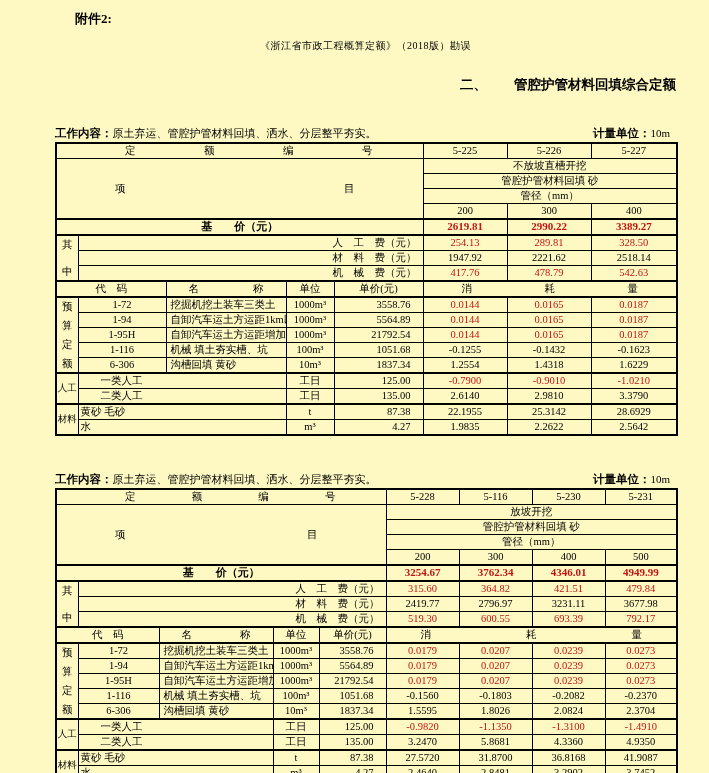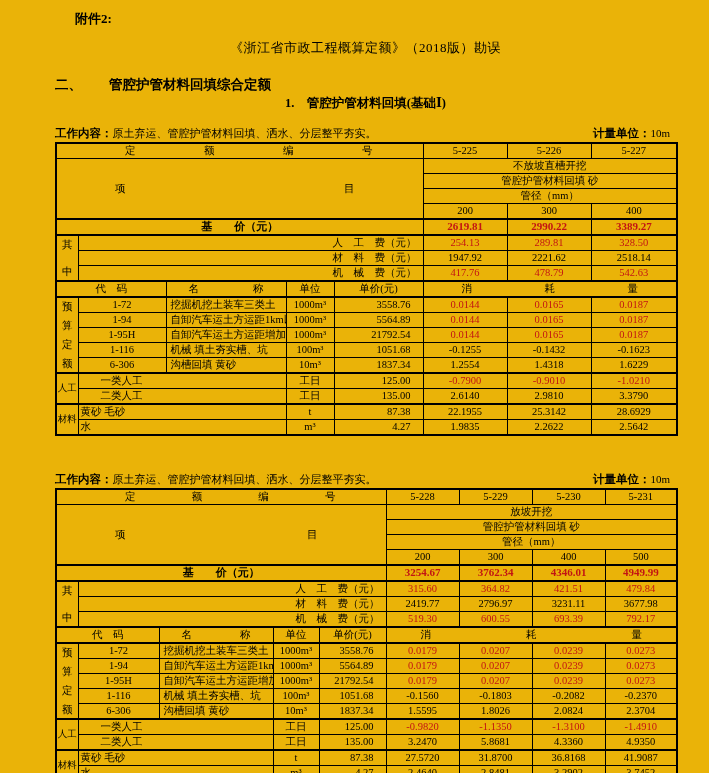--- a/index.html
+++ b/index.html
@@ -1,23 +1,23 @@
 <!DOCTYPE html>
 <html style="--red: #c21414;"><head>
 <meta charset="utf-8">
 <style>
   html,body{margin:0;padding:0;background:#ffffff;}
   .page{
-    position:relative;width:709px;height:773px;background:#eab308;
+    position:relative;width:709px;height:773px;background:#fef9c3;
     font-family:"Liberation Serif","DejaVu Serif",serif;color:#000;
     overflow:hidden;
   }
   .attachment{position:absolute;top:10px;left:75px;font-size:13px;font-weight:bold;}
-  .doc-title{position:absolute;top:39px;left:55px;width:621px;text-align:center;font-size:13px;letter-spacing:0.5px;}
-  .h1{position:absolute;top:76px;left:55px;width:621px;text-align:left;font-size:13.5px;font-weight:bold;}
+  .doc-title{position:absolute;top:39px;left:55px;width:621px;text-align:center;font-size:10px;letter-spacing:0.5px;}
+  .h1{position:absolute;top:76px;left:55px;width:621px;text-align:right;font-size:13.5px;font-weight:bold;}
   .h2{position:absolute;top:95px;left:55px;width:621px;text-align:center;font-size:12.5px;font-weight:bold;}
   .h3{position:absolute;top:111px;left:55px;width:621px;text-align:center;font-size:12px;font-weight:bold;}
   .twrap{position:absolute;left:55px;width:621px;}
   .twrap.t1{top:127px;}
   .twrap.t2{top:473px;}
   .workline{display:flex;justify-content:space-between;align-items:flex-end;font-size:11px;margin-bottom:1px;height:14px;}
   .workline .lbl{font-weight:bold;font-size:11.5px;}
   .workline .right{padding-right:6px;}
   .workline .uval{}
   table{border-collapse:collapse;table-layout:fixed;width:621px;border:2px solid #000;}
@@ -45,21 +45,20 @@
   .side-h{font-size:9.5px;letter-spacing:0;padding:0;}
 </style>
 </head>
 <body>
 
 <div class="page">
 
   <div class="attachment">附件2:</div>
   <div class="doc-title">《浙江省市政工程概算定额》（2018版）勘误</div>
   <div class="h1">二、　　管腔护管材料回填综合定额</div>
-  <div class="h2">1.　管腔护管材料回填(基础Ⅰ)</div>
 
   <div class="twrap t1">
     <div class="workline">
       <div><span class="lbl">工作内容：</span><span>原土弃运、管腔护管材料回填、洒水、分层整平夯实。</span></div>
       <div class="right"><span class="lbl">计量单位：</span><span class="uval">10m</span></div>
     </div>
     <table>
       <colgroup>
         <col style="width:22px">
           <col style="width:88px">
@@ -239,21 +238,21 @@
           <col style="width:67px">
         <col style="width:73px">
           <col style="width:73px">
           <col style="width:73px">
           <col style="width:72px">
       </colgroup>
       <tbody>
           <tr>
         <td colspan="5" class="just quota-no">定 额 编 号</td>
         <td>5-228</td>
-        <td>5-229</td>
+        <td>5-116</td>
         <td>5-230</td>
         <td>5-231</td>
       </tr>
       <tr>
         <td colspan="5" rowspan="4">
           <div class="item-flex">
                 <span>项</span>
                 <span>目</span>
               </div>
         </td>

